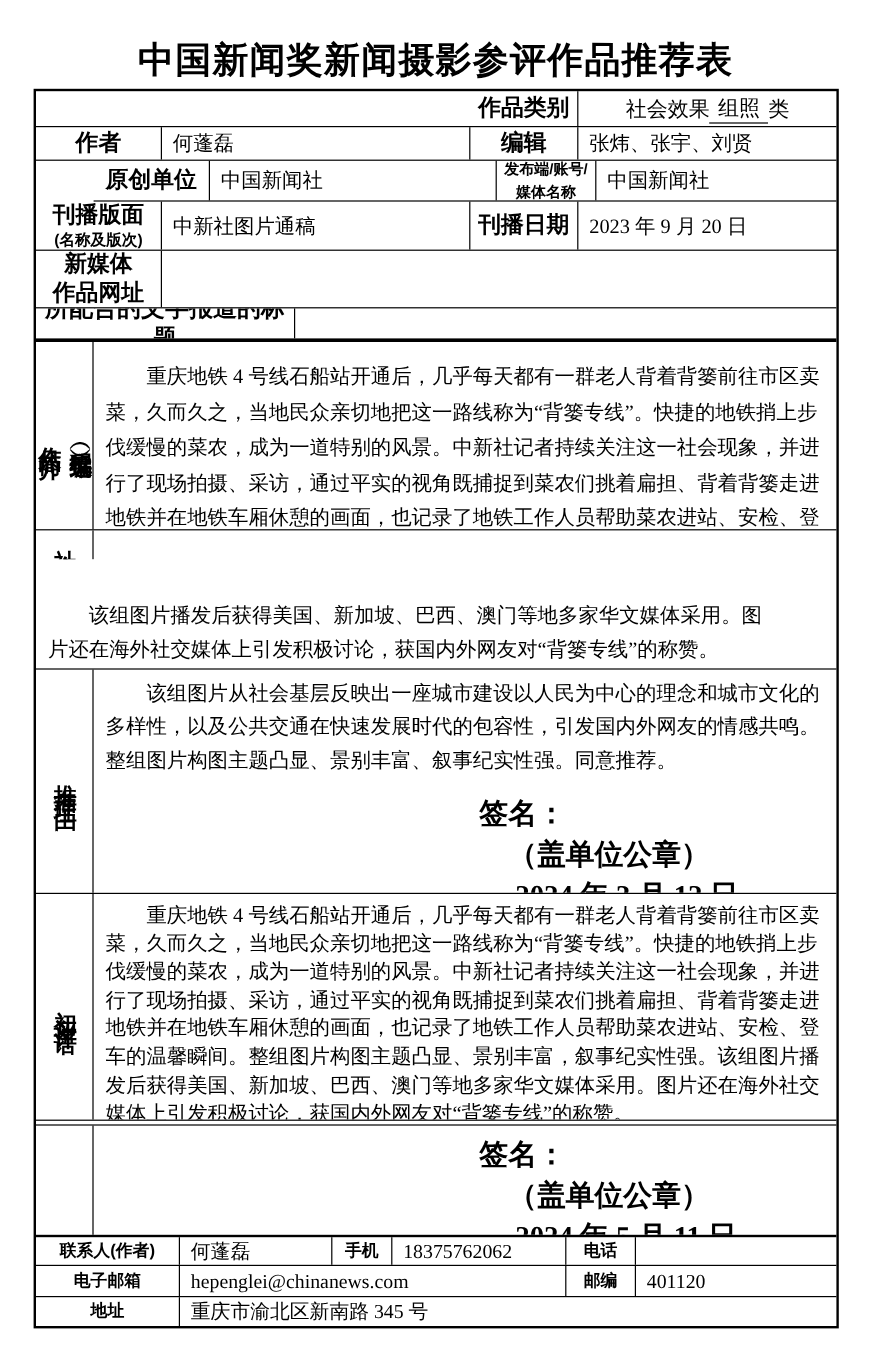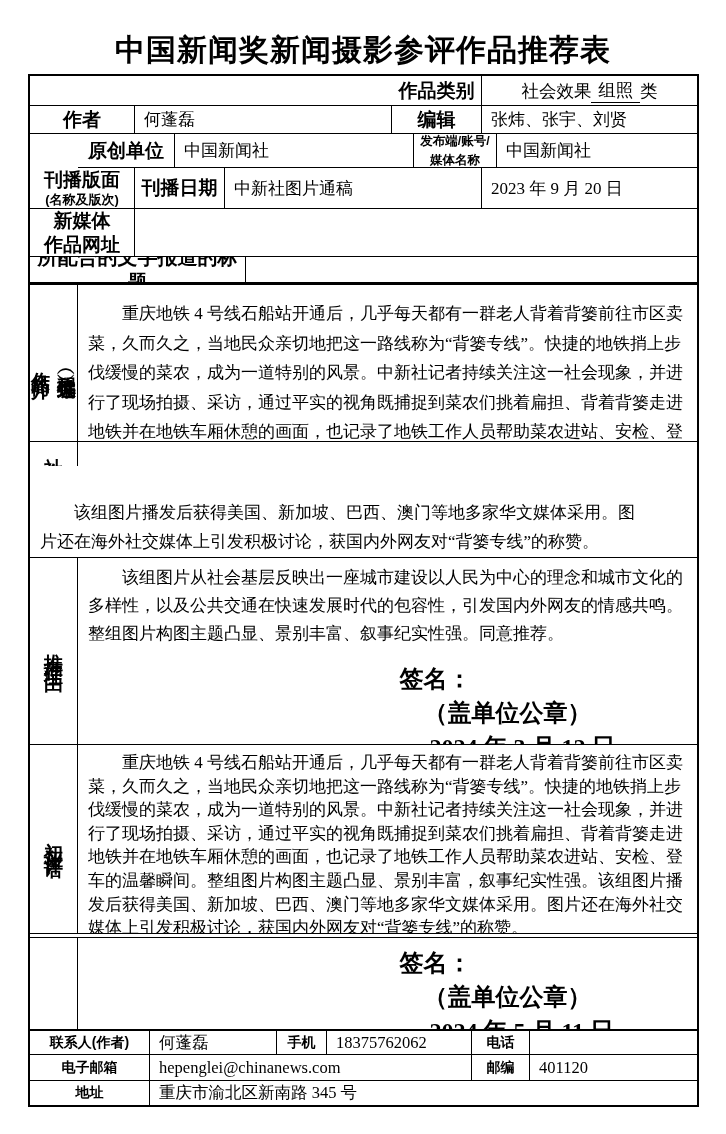--- a/index.html
+++ b/index.html
@@ -89,22 +89,22 @@
 媒体名称</span>
       </div>
     <div class="cell val last" style="width:215px;">中国新闻社</div>
   </div>
 
   <div class="row" style="height:41px;">
     <div class="cell lbl" style="width:105px;">
       <span>刊播版面</span>
       <span class="sub">(名称及版次)</span>
     </div>
+    <div class="cell val" style="width:257px;">中新社图片通稿</div>
     <div class="cell lbl" style="width:90px;">刊播日期</div>
-    <div class="cell val" style="width:257px;">中新社图片通稿</div>
     <div class="cell val last" style="width:215px;">2023 年 9 月 20 日</div>
   </div>
 
   <div class="row" style="height:48px;">
     <div class="cell lbl" style="width:105px;">
         <span class="pre">新媒体
 作品网址</span>
       </div>
     <div class="cell val last" style="width:562px;"></div>
   </div>

